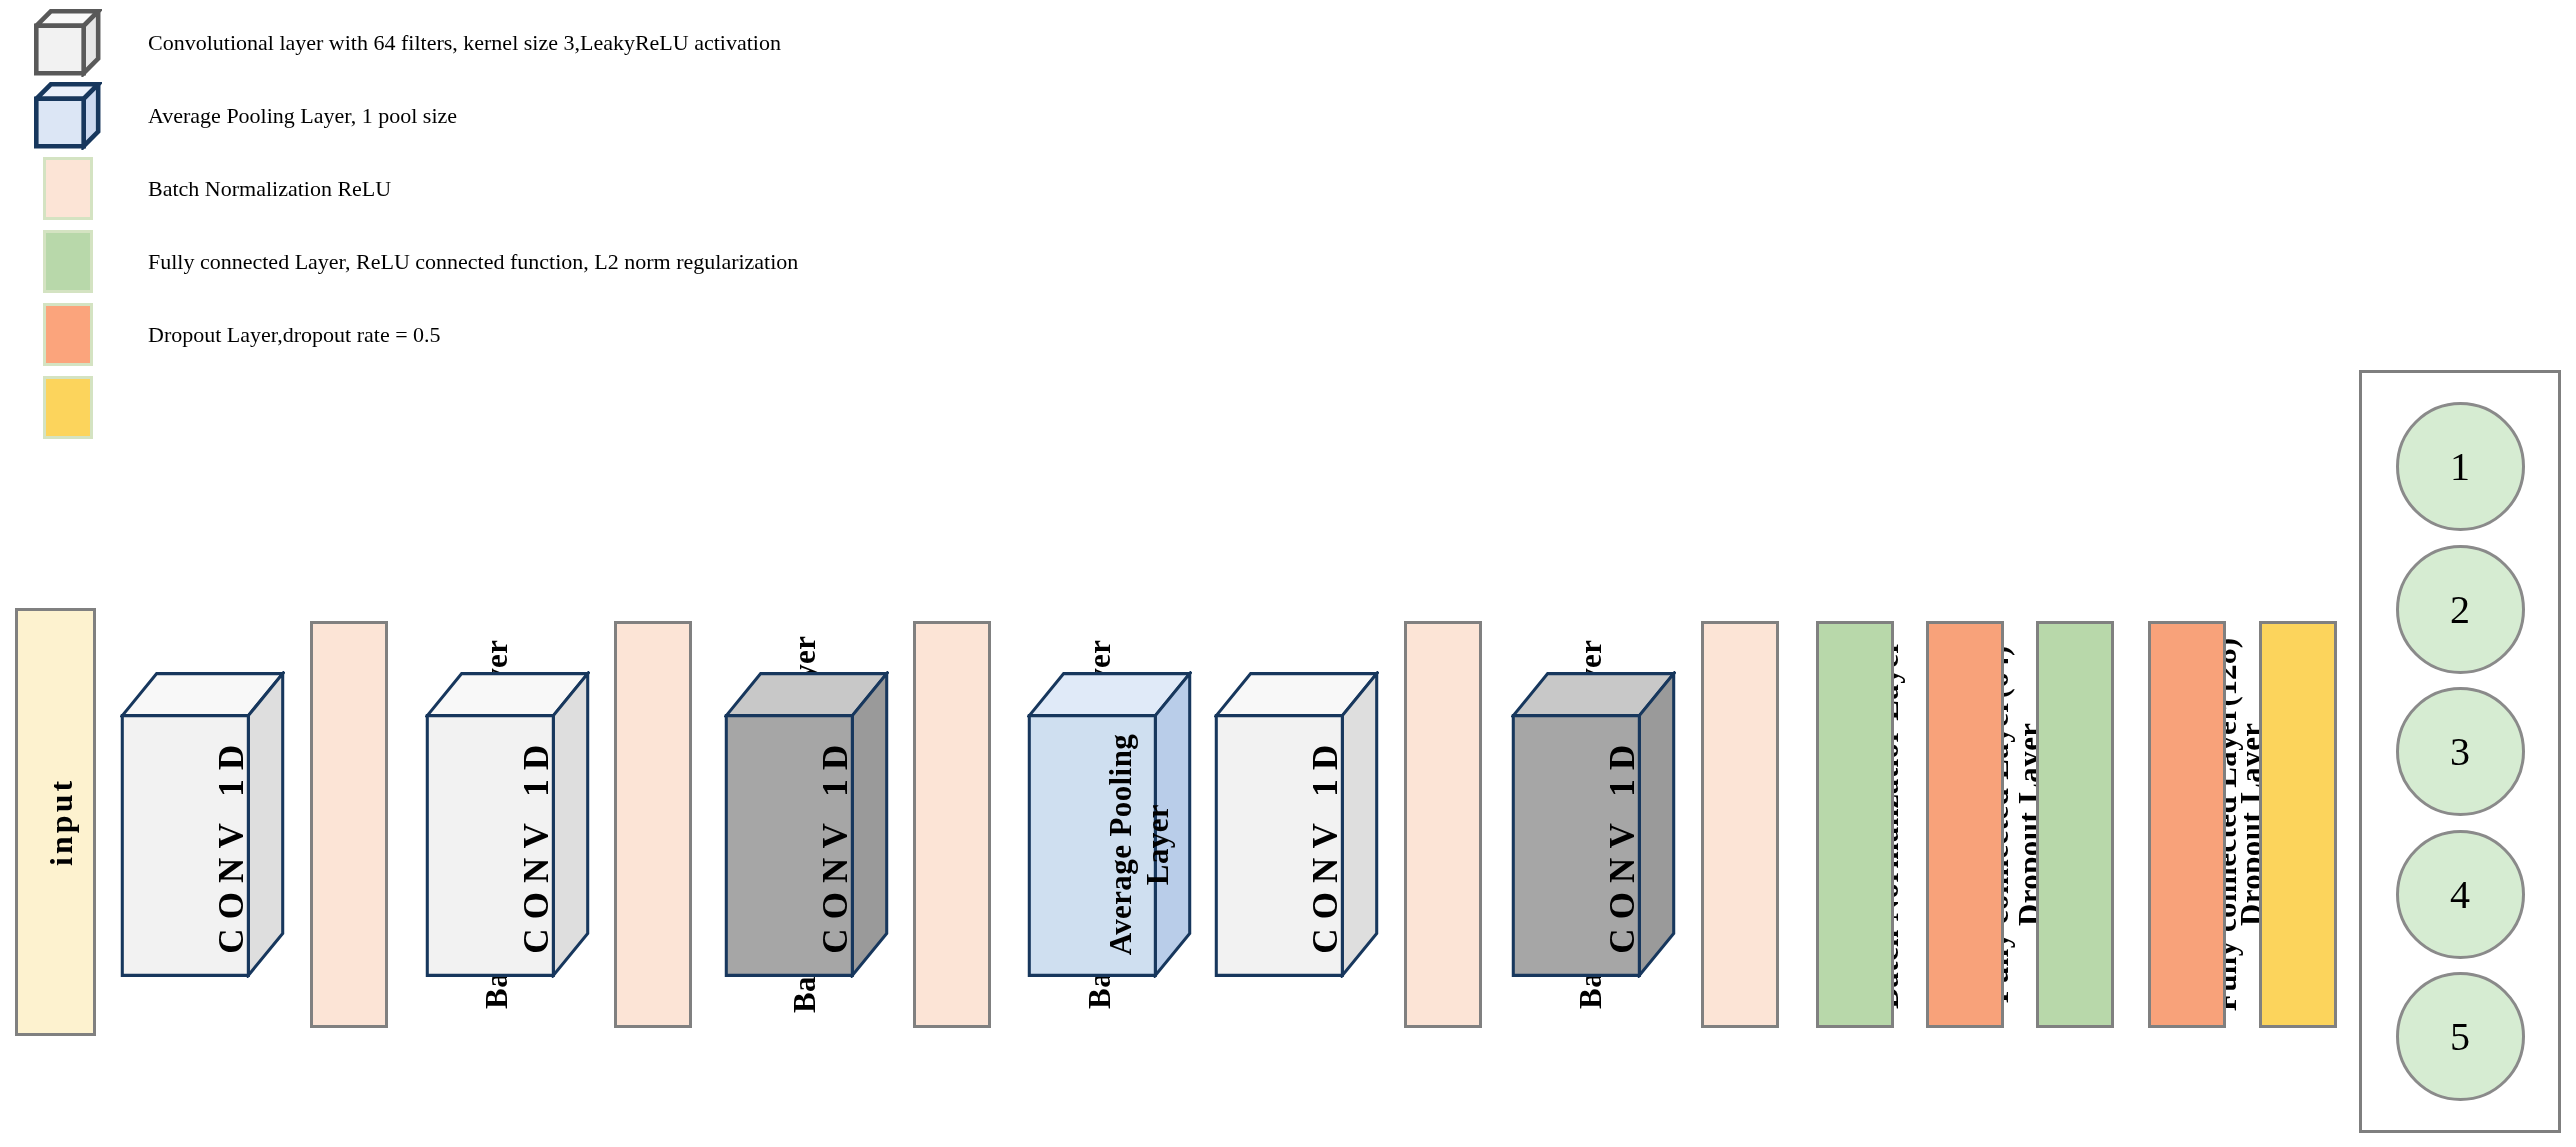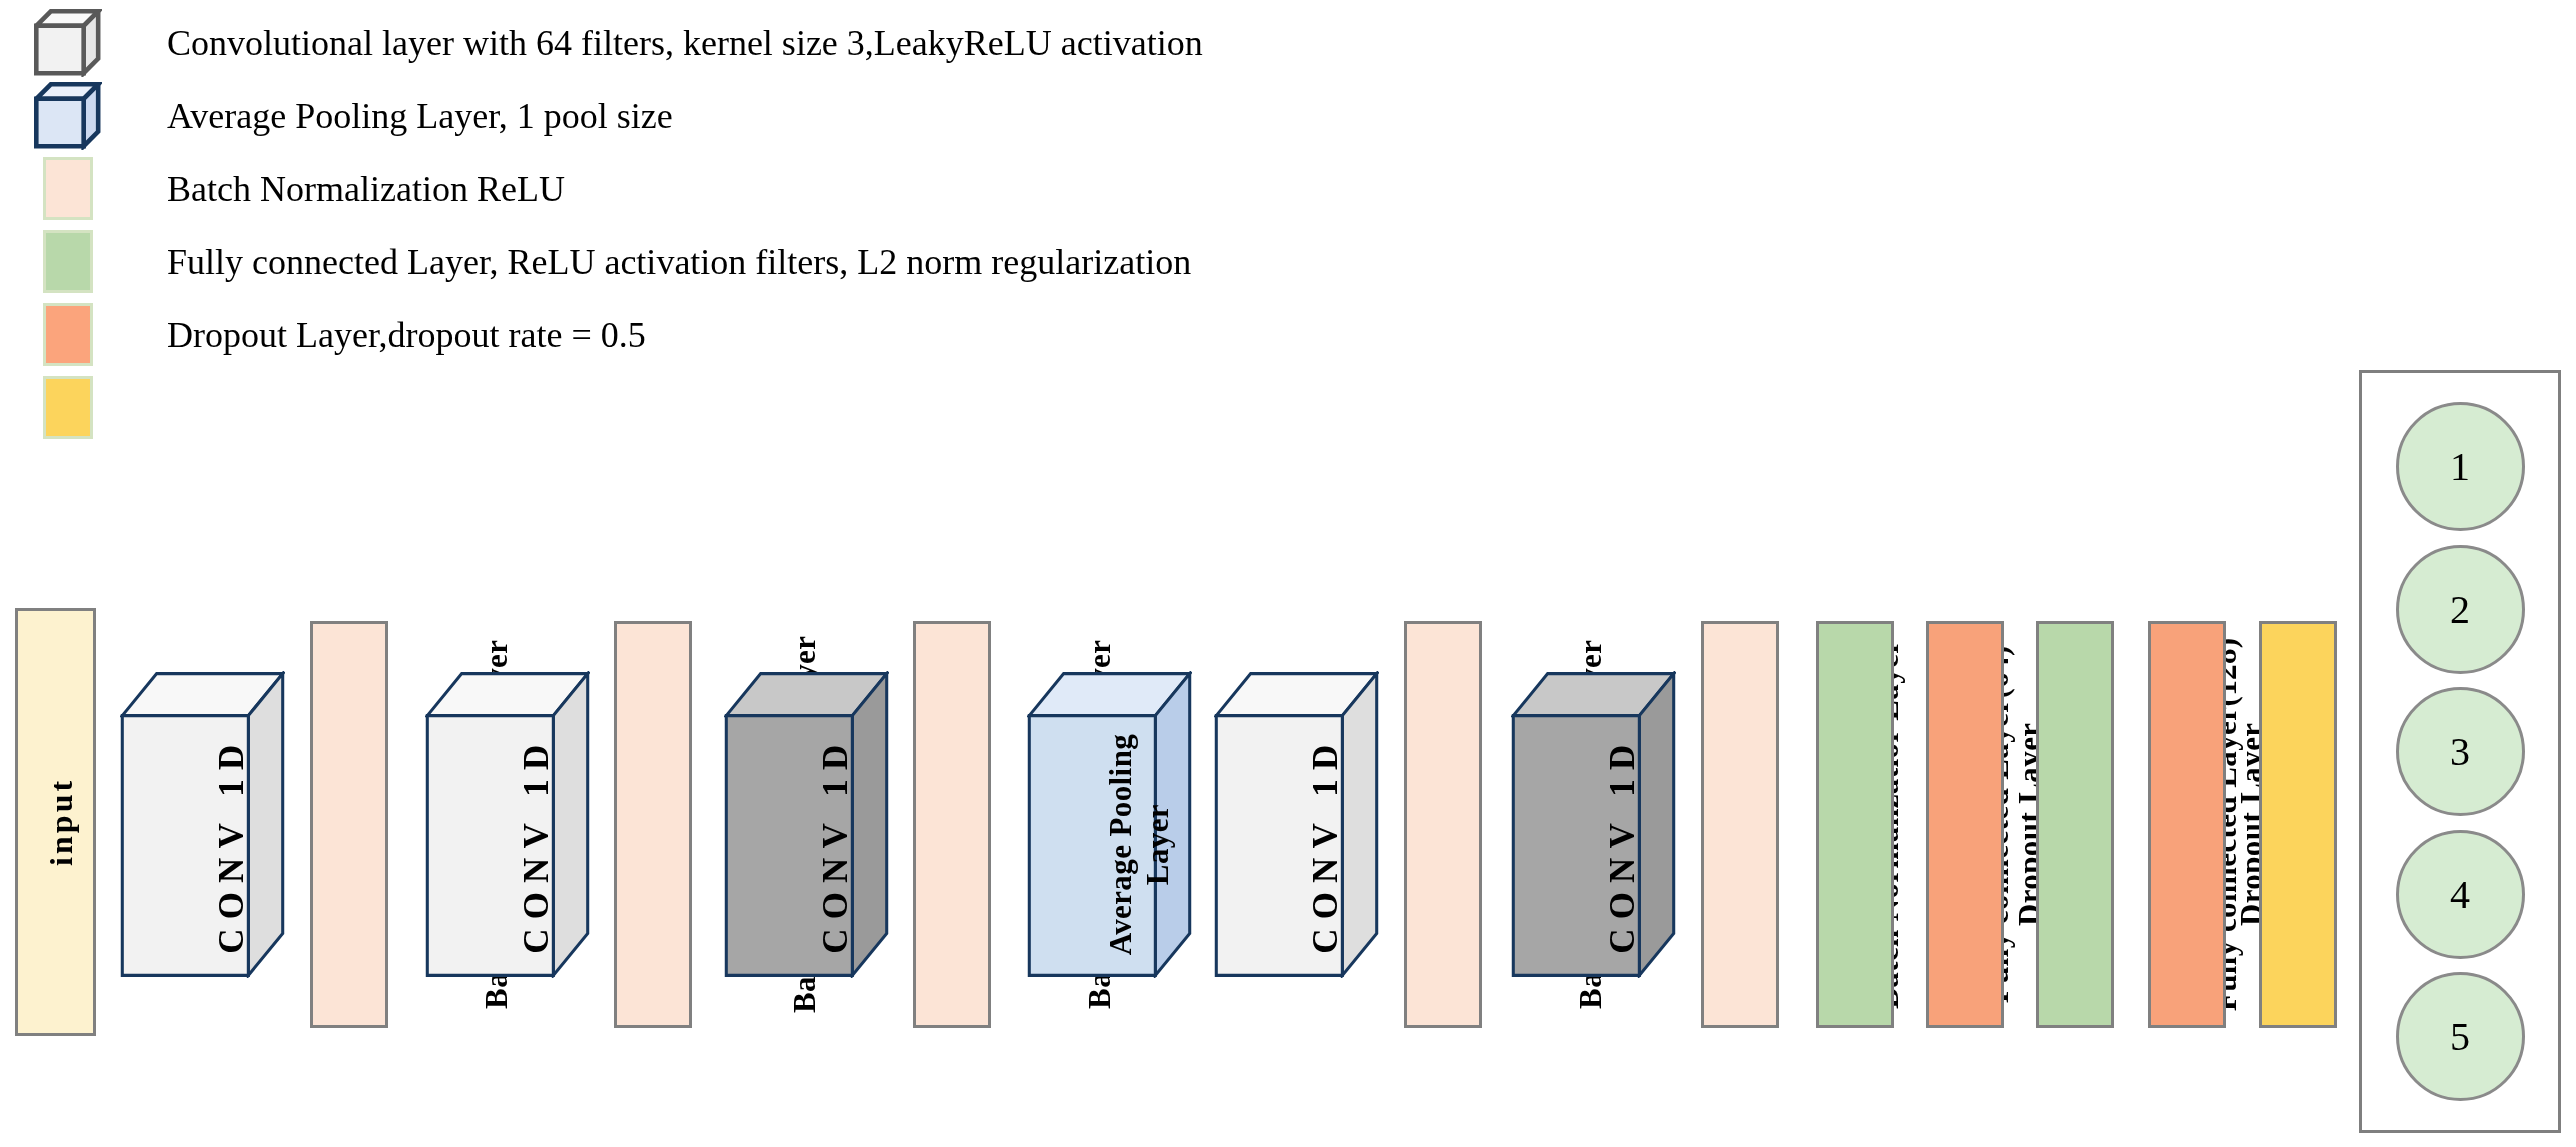--- a/index.html
+++ b/index.html
@@ -3,21 +3,21 @@
 <meta charset="utf-8">
 <style>
   html,body{margin:0;padding:0;background:#fff;}
   .stage{position:relative;width:2576px;height:1148px;background:#ffffff;
          font-family:"Liberation Serif",serif;overflow:hidden;color:#000;}
 
   
   .legend{position:absolute;left:31px;top:6.1px;display:flex;flex-direction:column;}
   .legend-row{display:flex;align-items:center;height:73px;}
   .legend-icon{width:73px;display:grid;place-items:center;}
-  .legend-label{margin-left:63px;font-size:36px;white-space:pre;}
+  .legend-label{margin-left:44px;font-size:22px;white-space:pre;}
   .swatch{width:44px;height:57px;border:3.8px solid #d4e3c2;}
 
   
   .layer-rect{position:absolute;display:grid;place-items:center;
               border:3.1px solid #808080;box-sizing:border-box;}
   .vlabel{transform:rotate(-90deg);white-space:pre;text-align:center;
           font-weight:700;font-size:31px;letter-spacing:0.4px;line-height:1.18;}
   .vlabel.input-style{font-size:32px;letter-spacing:3.1px;}
   .vlabel.conv-style{font-size:35px;letter-spacing:9.2px;}
 
@@ -62,21 +62,21 @@
       <div class="legend-row">
         <div class="legend-icon">
           <div class="swatch" style="background: rgb(252, 228, 214); border-color: rgb(212, 227, 194);"></div>
         </div>
         <div class="legend-label">Batch Normalization ReLU</div>
       </div>
       <div class="legend-row">
         <div class="legend-icon">
           <div class="swatch" style="background: rgb(184, 216, 170); border-color: rgb(212, 227, 194);"></div>
         </div>
-        <div class="legend-label">Fully connected Layer, ReLU activation filters, L2 norm regularization</div>
+        <div class="legend-label">Fully connected Layer, ReLU connected function, L2 norm regularization</div>
       </div>
       <div class="legend-row">
         <div class="legend-icon">
           <div class="swatch" style="background: rgb(251, 164, 124); border-color: rgb(212, 227, 194);"></div>
         </div>
         <div class="legend-label">Dropout Layer,dropout rate = 0.5</div>
       </div>
       <div class="legend-row">
         <div class="legend-icon">
           <div class="swatch" style="background: rgb(252, 212, 92); border-color: rgb(212, 227, 194);"></div>

